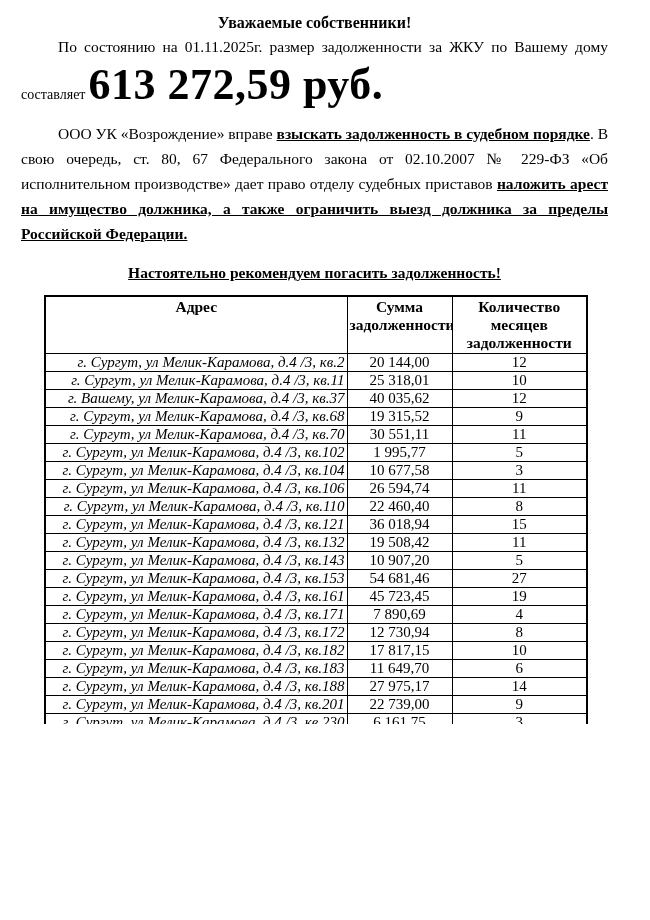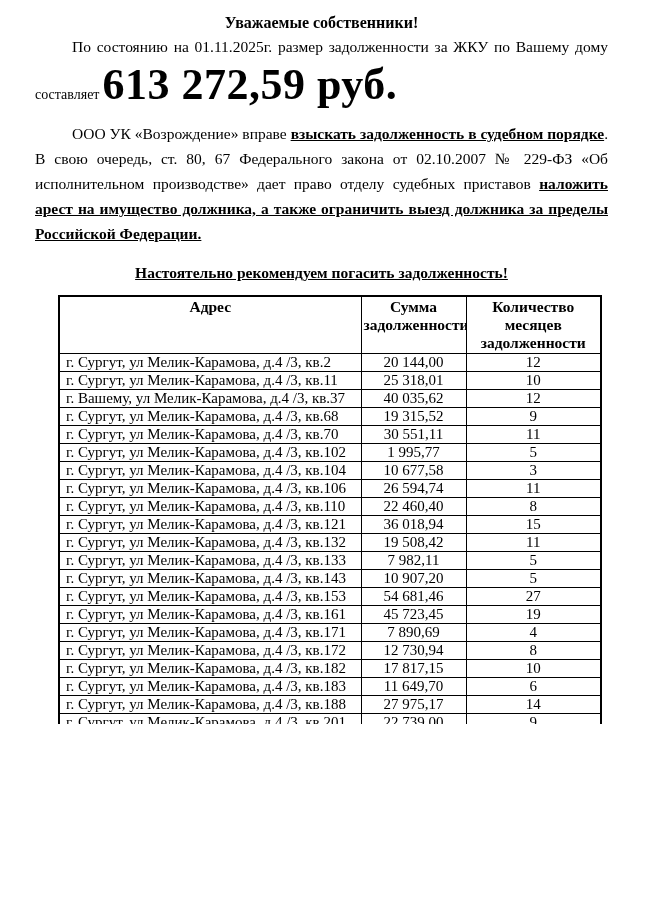--- a/index.html
+++ b/index.html
@@ -8,21 +8,21 @@
     background: #ffffff;
   }
   .page {
     position: relative;
     width: 650px;
     height: 724px;
     background: #ffffff;
     color: #000000;
     font-family: "Liberation Serif", "DejaVu Serif", serif;
     box-sizing: border-box;
-    padding: 8px 42px 0 35px;
+    padding: 8px 42px 0 21px;
     overflow: hidden;
   }
   .title {
     text-align: center;
     font-weight: bold;
     font-size: 16px;
     line-height: 20px;
     margin: 5px 0 0 0;
   }
   .intro {
@@ -87,22 +87,23 @@
     line-height: 18px;
     padding: 1px 2px;
   }
   .debt-table td {
     font-size: 15px;
     line-height: 17px;
     padding: 0 2px;
     white-space: nowrap;
   }
   td.cell-addr {
-    text-align: left;
+    text-align: right;
     padding-left: 6px;
+    font-style: italic;
   }
   td.cell-num {
     text-align: center;
   }
   .signature {
     position: absolute;
     top: 848px;
     right: 25px;
     font-weight: bold;
     font-size: 15.5px;
@@ -191,25 +192,20 @@
           <td class="cell-addr">г. Сургут, ул Мелик-Карамова, д.4 /3, кв.121</td>
           <td class="cell-num">36 018,94</td>
           <td class="cell-num">15</td>
         </tr>
         <tr>
           <td class="cell-addr">г. Сургут, ул Мелик-Карамова, д.4 /3, кв.132</td>
           <td class="cell-num">19 508,42</td>
           <td class="cell-num">11</td>
         </tr>
         <tr>
-          <td class="cell-addr">г. Сургут, ул Мелик-Карамова, д.4 /3, кв.133</td>
-          <td class="cell-num">7 982,11</td>
-          <td class="cell-num">5</td>
-        </tr>
-        <tr>
           <td class="cell-addr">г. Сургут, ул Мелик-Карамова, д.4 /3, кв.143</td>
           <td class="cell-num">10 907,20</td>
           <td class="cell-num">5</td>
         </tr>
         <tr>
           <td class="cell-addr">г. Сургут, ул Мелик-Карамова, д.4 /3, кв.153</td>
           <td class="cell-num">54 681,46</td>
           <td class="cell-num">27</td>
         </tr>
         <tr>
@@ -240,18 +236,23 @@
         <tr>
           <td class="cell-addr">г. Сургут, ул Мелик-Карамова, д.4 /3, кв.188</td>
           <td class="cell-num">27 975,17</td>
           <td class="cell-num">14</td>
         </tr>
         <tr>
           <td class="cell-addr">г. Сургут, ул Мелик-Карамова, д.4 /3, кв.201</td>
           <td class="cell-num">22 739,00</td>
           <td class="cell-num">9</td>
         </tr>
+        <tr>
+          <td class="cell-addr">г. Сургут, ул Мелик-Карамова, д.4 /3, кв.230</td>
+          <td class="cell-num">6 161,75</td>
+          <td class="cell-num">3</td>
+        </tr>
       </tbody>
   </table>
 
   <div class="signature">УК «Возрождение»</div>
 
 </div>
 
 </body></html>

